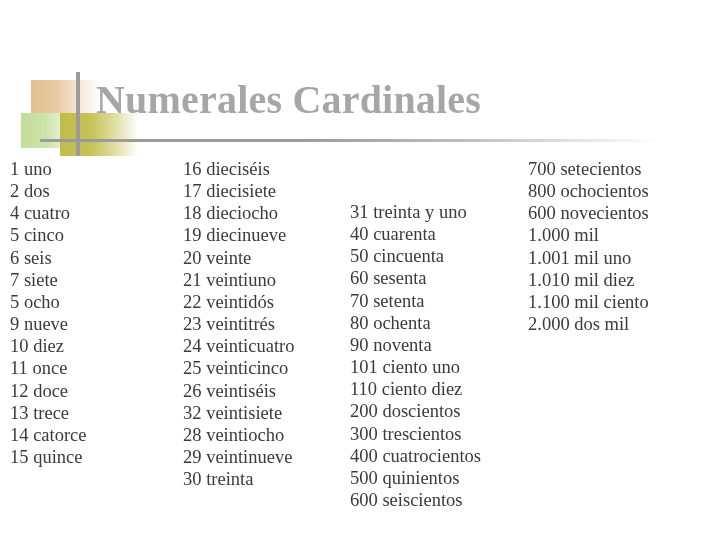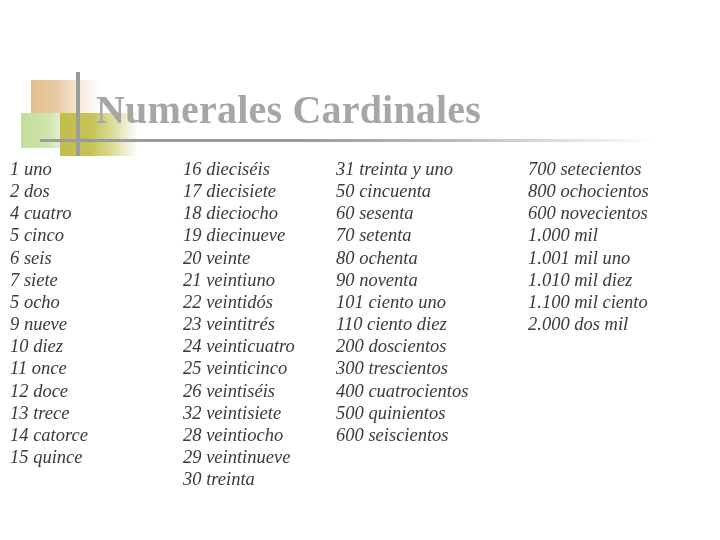--- a/index.html
+++ b/index.html
@@ -71,21 +71,21 @@
     top: 139px;
     width: 620px;
     height: 3px;
     background: linear-gradient(to right, #9b9b9b 0%, #9b9b9b 42%, #bdbdbd 68%, #e6e6e6 88%, #ffffff 100%);
   }
 
   
   #slide-title {
     position: absolute;
     left: 96px;
-    top: 86px;
+    top: 76px;
     margin: 0;
     font-family: "Liberation Serif", "DejaVu Serif", serif;
     font-weight: bold;
     font-size: 40px;
     line-height: 48px;
     letter-spacing: 0.2px;
     color: #a6a6a6;
     white-space: nowrap;
   }
 
@@ -94,26 +94,25 @@
     position: absolute;
     left: 0;
     top: 158px;
     width: 720px;
     height: 340px;
   }
 
   .numeral-column {
     position: absolute;
     top: 0;
-    font-style: italic;
   }
 
   #numeral-column-1 { left: 10px;  width: 156px; }
   #numeral-column-2 { left: 183px; width: 158px; }
-  #numeral-column-3 { left: 336px; width: 192px; }
+  #numeral-column-3 { left: 350px; width: 192px; margin-top: 43px; }
   #numeral-column-4 { left: 528px; width: 190px; }
 
   .numeral-entry {
     font-family: "Liberation Serif", "DejaVu Serif", serif;
     font-size: 18.5px;
     line-height: 22.15px;
     color: #3a3a3a;
     white-space: nowrap;
   }
 </style>
@@ -159,20 +158,21 @@
       <div class="numeral-entry">24 veinticuatro</div>
       <div class="numeral-entry">25 veinticinco</div>
       <div class="numeral-entry">26 veintiséis</div>
       <div class="numeral-entry">32 veintisiete</div>
       <div class="numeral-entry">28 veintiocho</div>
       <div class="numeral-entry">29 veintinueve</div>
       <div class="numeral-entry">30 treinta</div>
     </div>
   <div class="numeral-column" id="numeral-column-3">
       <div class="numeral-entry">31 treinta y uno</div>
+      <div class="numeral-entry">40 cuarenta</div>
       <div class="numeral-entry">50 cincuenta</div>
       <div class="numeral-entry">60 sesenta</div>
       <div class="numeral-entry">70 setenta</div>
       <div class="numeral-entry">80 ochenta</div>
       <div class="numeral-entry">90 noventa</div>
       <div class="numeral-entry">101 ciento uno</div>
       <div class="numeral-entry">110 ciento diez</div>
       <div class="numeral-entry">200 doscientos</div>
       <div class="numeral-entry">300 trescientos</div>
       <div class="numeral-entry">400 cuatrocientos</div>

